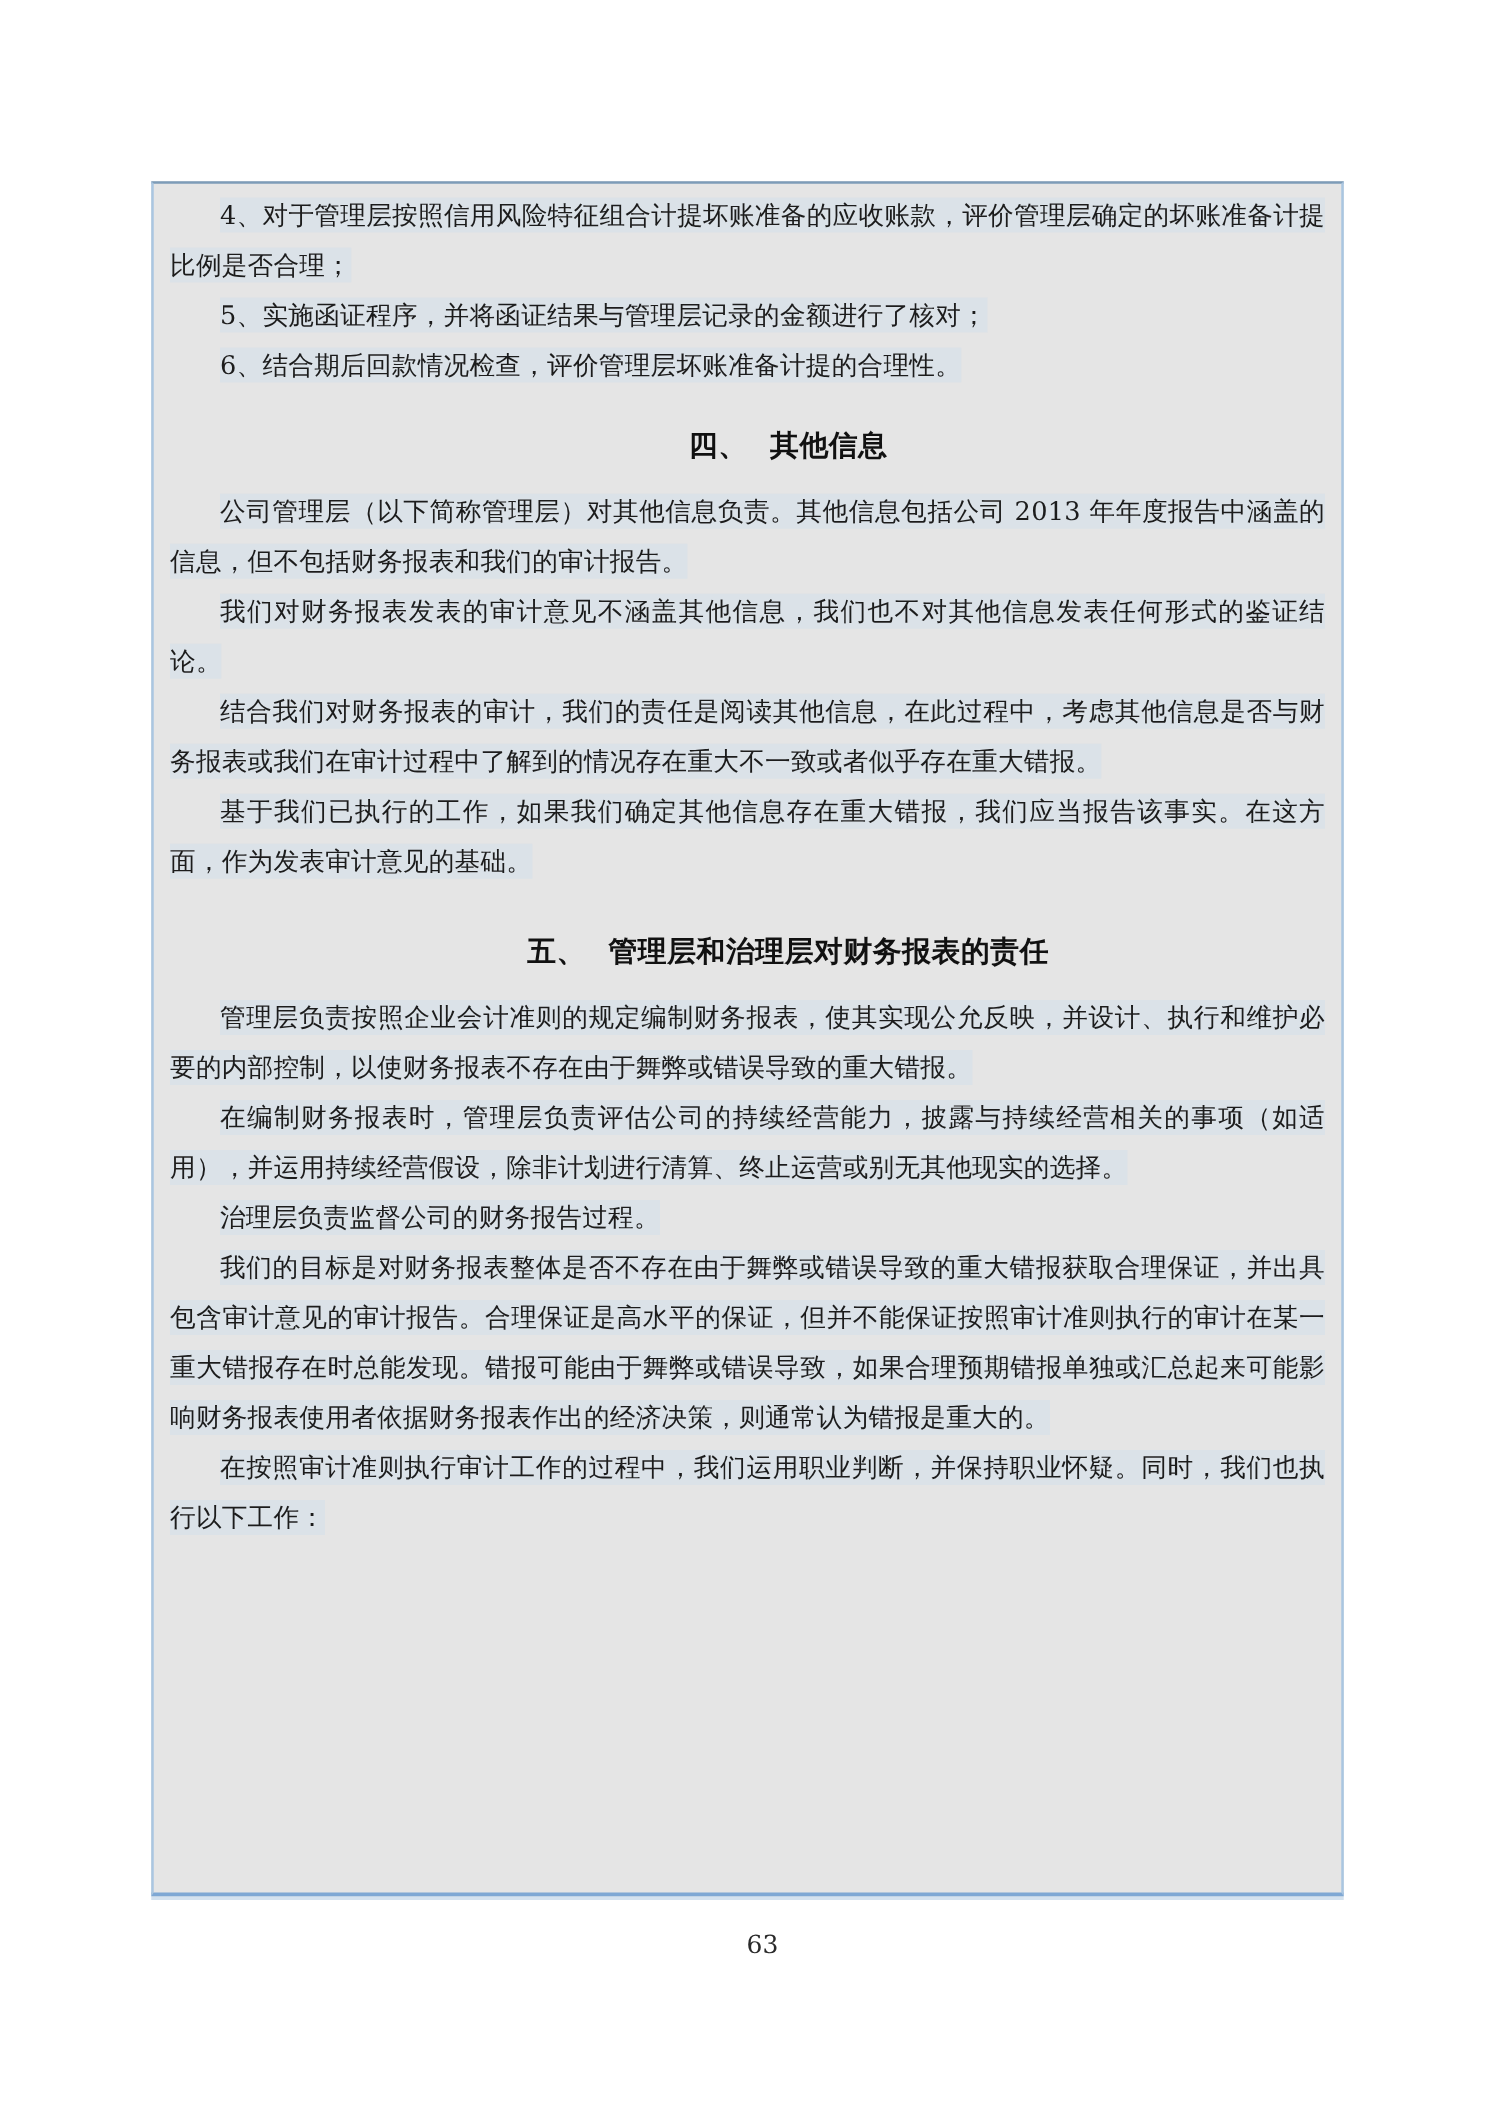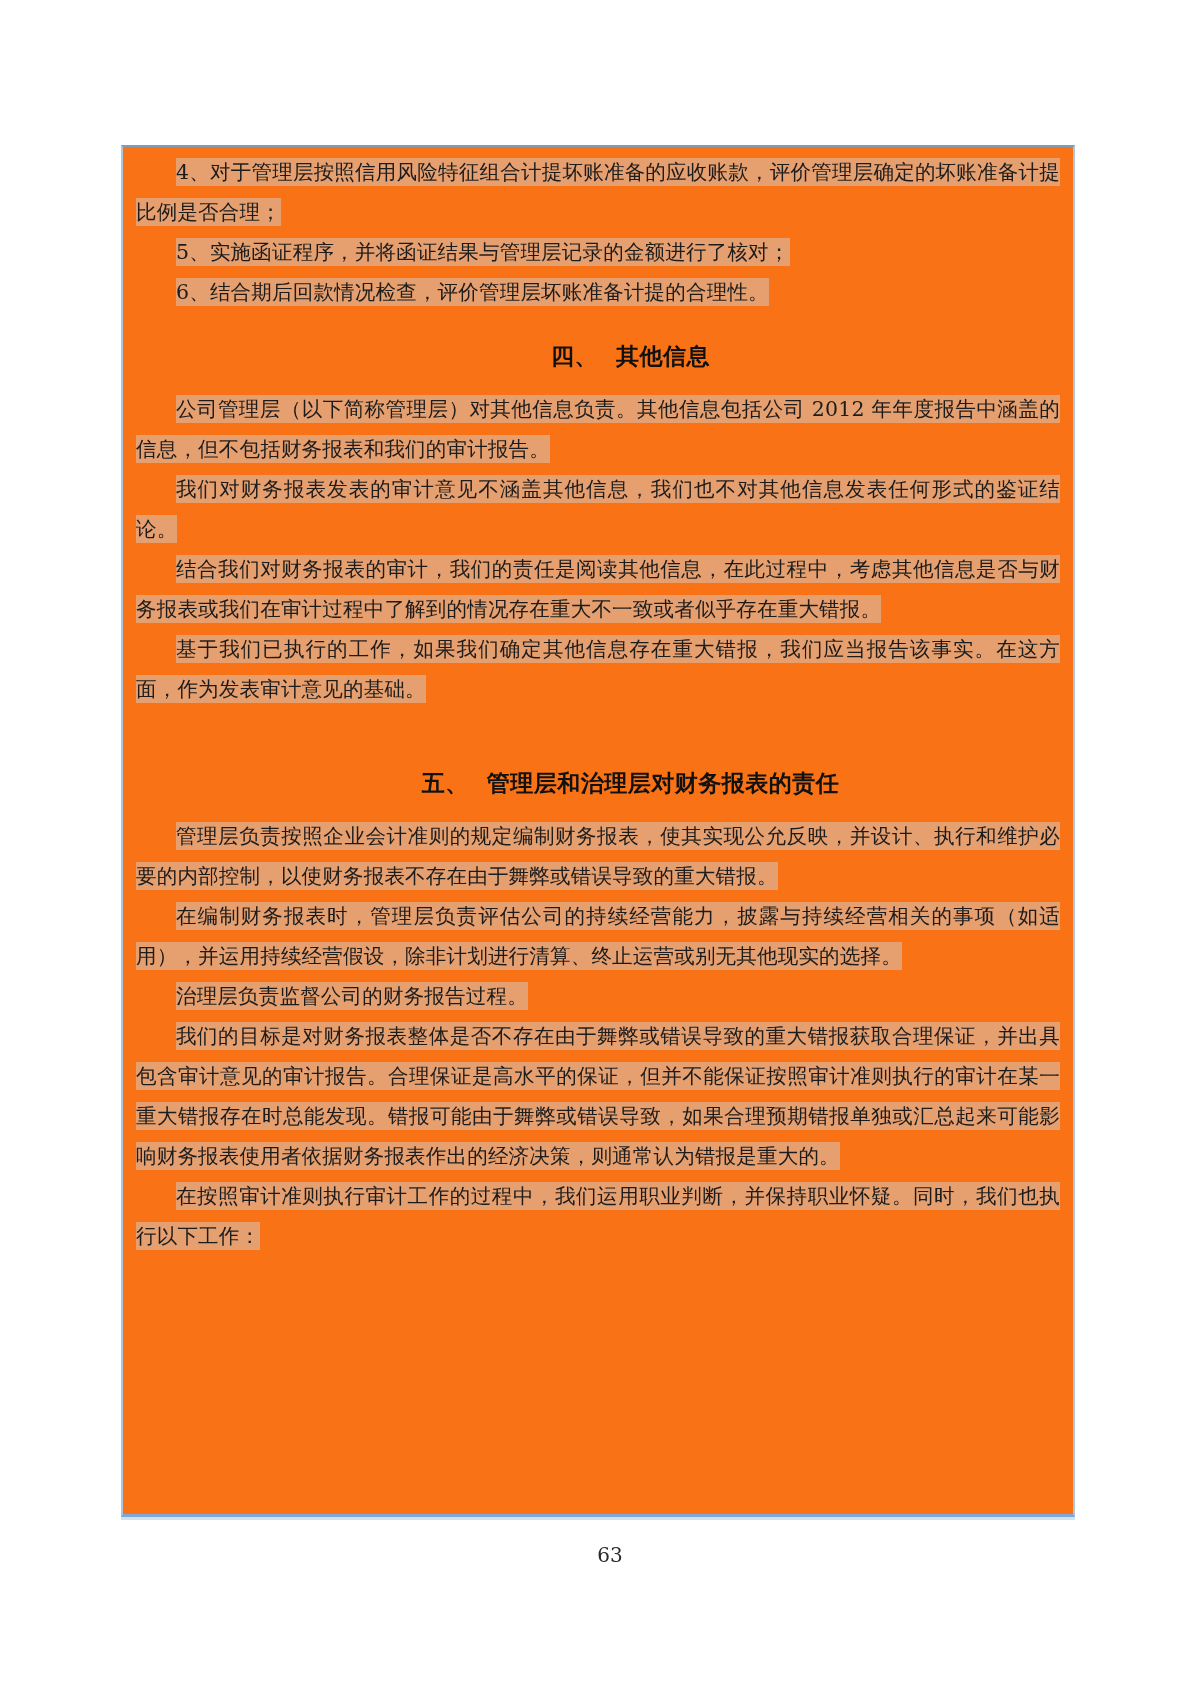--- a/index.html
+++ b/index.html
@@ -20,21 +20,21 @@
     position: absolute;
     left: 121px;
     top: 145px;
     width: 954px;
     height: 1372px;
     box-sizing: border-box;
     border: 2px solid #aac6e1;
     border-top-color: #7d9cb8;
     border-bottom: 3px solid #7fa8d4;
     box-shadow: 0 3px 0 rgba(160, 190, 220, 0.45);
-    background: #f97316;
+    background: #e5e5e5;
     padding: 5px 13px 8px 13px;
   }
   .doc-box p {
     margin: 0;
     font-size: 20.5px;
     line-height: 40px;
     text-align: justify;
     text-indent: 1.95em;
     letter-spacing: 0.2px;
   }
@@ -53,21 +53,21 @@
     line-height: 40px;
     color: #111;
     letter-spacing: 0.5px;
     text-align: center;
   }
   .sec-heading .sec-num {
     display: inline-block;
     width: 83px;
   }
   .mt-a { margin-top: 24px; }
-  .mt-b { margin-top: 54px; }
+  .mt-b { margin-top: 32px; }
   .mt-c { margin-top: 36px; }
   .page-number {
     position: absolute;
     top: 1543px;
     left: 0;
     width: 100%;
     text-align: center;
     font-size: 20px;
     color: #2a2a2a;
     font-family: "DejaVu Serif", "Liberation Serif", serif;
@@ -81,21 +81,21 @@
 
   <div class="doc-box">
 
     <p><span class="hl">4、对于管理层按照信用风险特征组合计提坏账准备的应收账款，评价管理层确定的坏账准备计提比例是否合理；</span></p>
     <p><span class="hl">5、实施函证程序，并将函证结果与管理层记录的金额进行了核对；</span></p>
     <p><span class="hl">6、结合期后回款情况检查，评价管理层坏账准备计提的合理性。</span></p>
 
     <h2 class="sec-heading mt-a">
       <span class="sec-num">四、</span><span>其他信息</span>
     </h2>
-    <p><span class="hl">公司管理层（以下简称管理层）对其他信息负责。其他信息包括公司 2012 年年度报告中涵盖的信息，但不包括财务报表和我们的审计报告。</span></p>
+    <p><span class="hl">公司管理层（以下简称管理层）对其他信息负责。其他信息包括公司 2013 年年度报告中涵盖的信息，但不包括财务报表和我们的审计报告。</span></p>
     <p><span class="hl">我们对财务报表发表的审计意见不涵盖其他信息，我们也不对其他信息发表任何形式的鉴证结论。</span></p>
     <p><span class="hl">结合我们对财务报表的审计，我们的责任是阅读其他信息，在此过程中，考虑其他信息是否与财务报表或我们在审计过程中了解到的情况存在重大不一致或者似乎存在重大错报。</span></p>
     <p><span class="hl">基于我们已执行的工作，如果我们确定其他信息存在重大错报，我们应当报告该事实。在这方面，作为发表审计意见的基础。</span></p>
 
     <h2 class="sec-heading mt-b">
       <span class="sec-num">五、</span><span>管理层和治理层对财务报表的责任</span>
     </h2>
     <p><span class="hl">管理层负责按照企业会计准则的规定编制财务报表，使其实现公允反映，并设计、执行和维护必要的内部控制，以使财务报表不存在由于舞弊或错误导致的重大错报。</span></p>
     <p><span class="hl">在编制财务报表时，管理层负责评估公司的持续经营能力，披露与持续经营相关的事项（如适用），并运用持续经营假设，除非计划进行清算、终止运营或别无其他现实的选择。</span></p>
     <p><span class="hl">治理层负责监督公司的财务报告过程。</span></p>

